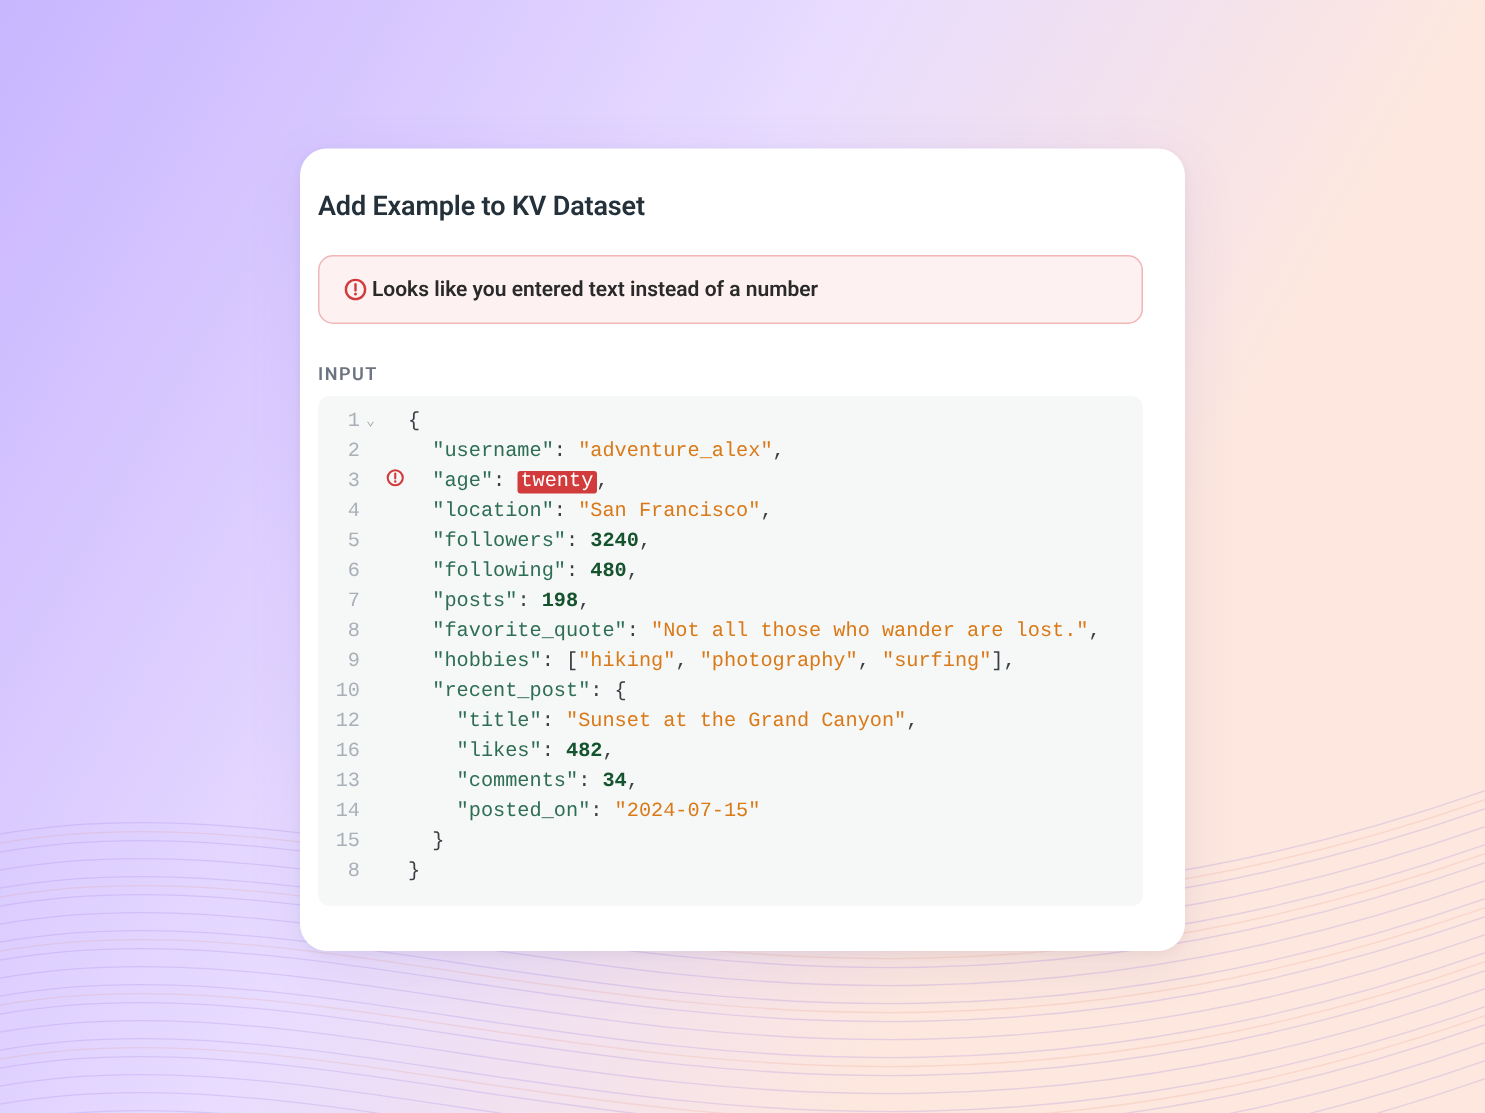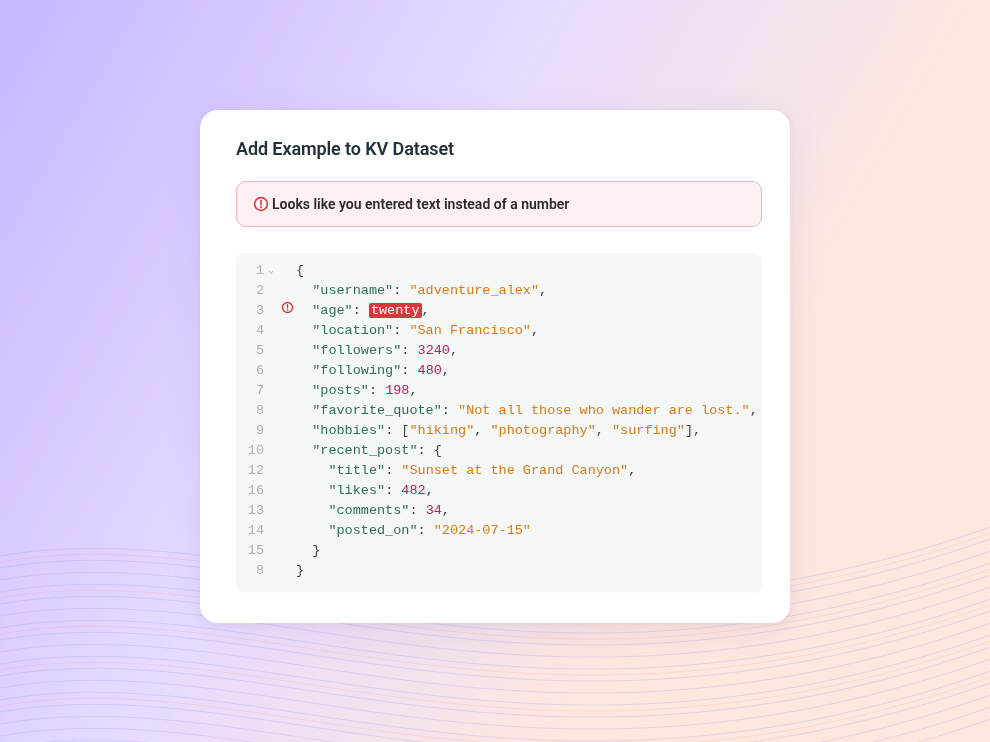--- a/index.html
+++ b/index.html
@@ -11,21 +11,21 @@
     display: flex; align-items: center; justify-content: center;
   }
   .wave-lines {
     position: absolute; inset: 0; pointer-events: none; opacity: 0.5;
   }
   .card {
     width: 590px;
     background: #ffffff;
     border-radius: 18px;
     box-shadow: 0 10px 40px rgba(80,60,180,0.08), 0 2px 8px rgba(0,0,0,0.05);
-    padding: 28px 28px 30px 36px;
+    padding: 28px 28px 30px 12px;
     position: relative;
     z-index: 2;
     margin-top: -10px;
   }
   .card-title {
     font-size: 18px; font-weight: 600; color: #24313a; letter-spacing: -0.1px;
     margin-bottom: 22px;
   }
   .alert {
     display: flex; align-items: center; gap: 3px;
@@ -60,21 +60,21 @@
   .errcol {
     width: 18px; flex: none; display: flex; align-items: center; justify-content: center;
   }
   .errcol svg { display: block; }
   .code {
     white-space: pre; color: #3a3f44;
   }
   .tok-pun, .tok-brace, .tok-bracket, .tok-colon, .tok-comma { color: #3a3f44; }
   .tok-key { color: #2e6e55; }
   .tok-str { color: #d97917; }
-  .tok-num { color: #be185d; }
+  .tok-num { color: #14532d; font-weight: bold; }
   .tok-err {
     background: #d23b3b; color: #fff; border-radius: 2px; padding: 0 2px; text-align: right;
   }
 </style>
 </head>
 <body>
 
 <div class="bg">
 
   <svg class="wave-lines" viewBox="0 0 990 742" preserveAspectRatio="none">
@@ -113,20 +113,21 @@
       <span class="icon">
         <svg width="16" height="16" viewBox="0 0 16 16">
           <circle cx="8" cy="8" r="6.4" stroke="#d23b3b" stroke-width="1.6" fill="none"></circle>
           <line x1="8" y1="4.5" x2="8" y2="8.6" stroke="#d23b3b" stroke-width="1.6" stroke-linecap="round"></line>
           <circle cx="8" cy="11" r="1" fill="#d23b3b"></circle>
         </svg>
       </span>
       <span class="alert-text">Looks like you entered text instead of a number</span>
     </div>
 
+    <div class="section-label">INPUT</div>
 
     <div class="editor">
 
       <div class="line">
         <span class="ln">1</span>
         <span class="fold">⌄</span>
         <span class="errcol"></span>
         <span class="code"><span class="tok-brace">{</span></span>
       </div>
 

